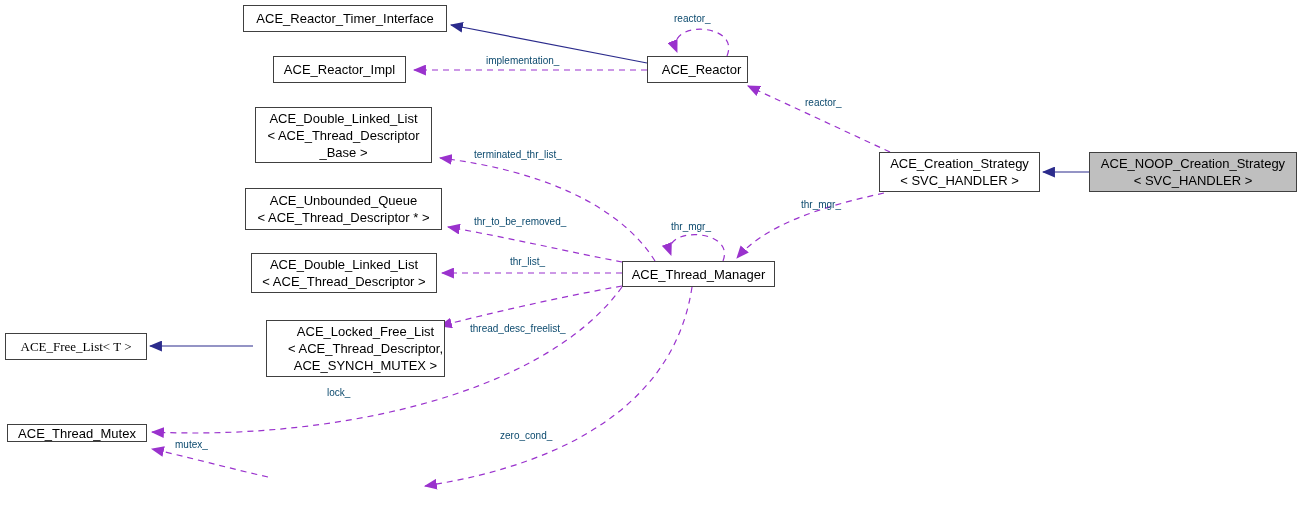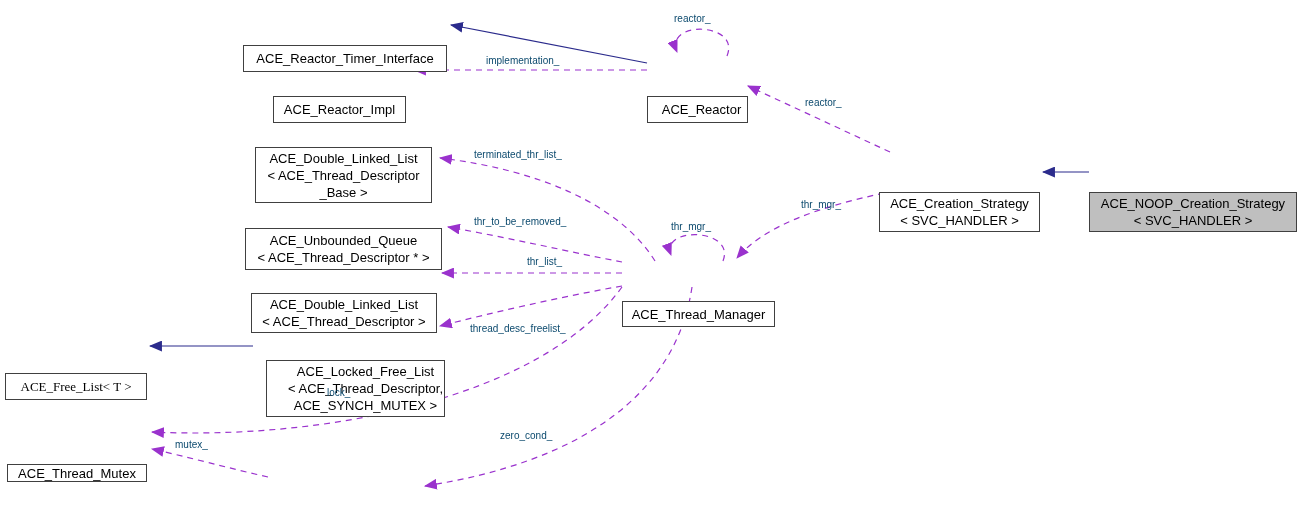--- a/index.html
+++ b/index.html
@@ -22,21 +22,20 @@
     border:1px solid #404040;
     display:flex;
     align-items:center;
     justify-content:center;
     text-align:center;
     font-size:13px;
     line-height:17px;
     color:#000000;
     white-space:pre-line;
     cursor:pointer;
-    margin-top:40px;
   }
   .node.highlight { background:#bfbfbf; cursor:default; }
   .edge-label {
     position:absolute;
     font-size:10px;
     line-height:14px;
     color:#0c4a6e;
     white-space:nowrap;
   }
 </style>
@@ -112,21 +111,21 @@
   <span class="edge-label" style="left:805px; top:96px;">reactor_</span>
 
   <span class="edge-label" style="left:474px; top:148px;">terminated_thr_list_</span>
 
   <span class="edge-label" style="left:474px; top:215px;">thr_to_be_removed_</span>
 
   <span class="edge-label" style="left:801px; top:198px;">thr_mgr_</span>
 
   <span class="edge-label" style="left:671px; top:220px;">thr_mgr_</span>
 
-  <span class="edge-label" style="left:510px; top:255px;margin-left:17px;">thr_list_</span>
+  <span class="edge-label" style="left:510px; top:255px;">thr_list_</span>
 
   <span class="edge-label" style="left:470px; top:280px;margin-top:42px;">thread_desc_freelist_</span>
 
   <span class="edge-label" style="left:327px; top:386px;">lock_</span>
 
   <span class="edge-label" style="left:175px; top:438px;">mutex_</span>
 
   <span class="edge-label" style="left:500px; top:429px;">zero_cond_</span>
 
 </div>

